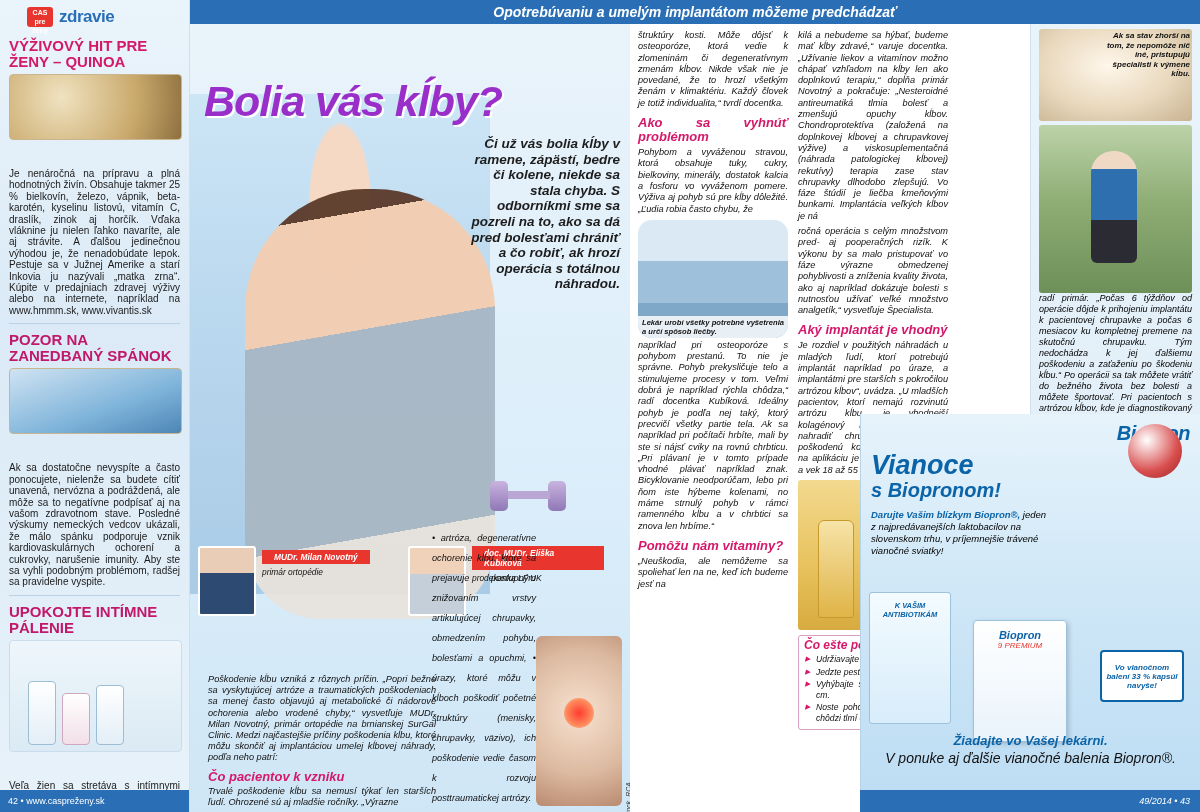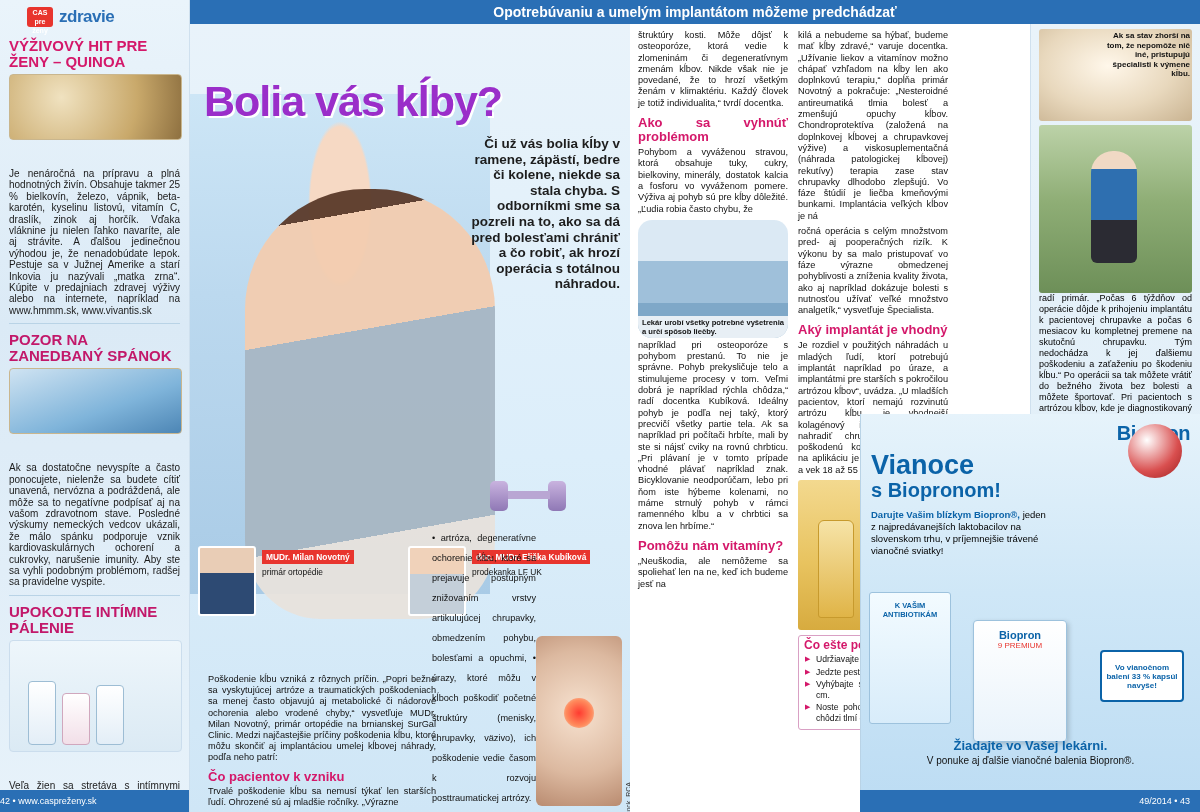--- a/index.html
+++ b/index.html
@@ -52,25 +52,25 @@
     position:absolute;bottom:6px;width:26px;height:54px;border-radius:4px;
     background:linear-gradient(180deg,#ffffff,#e3eef7);border:1px solid #9dbdd4;
   }
   .bottle.b1{left:18px;height:62px;}
   .bottle.b2{left:52px;height:50px;background:linear-gradient(180deg,#fff,#f2dfe8);border-color:#d0a7bd;}
   .bottle.b3{left:86px;height:58px;}
   .sb-divider{height:1px;background:#b9d3e6;margin:7px 0;}
   .footer-left{
     position:absolute;left:0;bottom:0;width:100%;height:22px;
     background:#2a6fb5;color:#fff;font-size:9px;display:flex;align-items:center;
-    padding-left:0;box-sizing:border-box;gap:6px;
-  }
-
-  
-  .main{flex:1;position:relative;height:812px;}
+    padding-left:8px;box-sizing:border-box;gap:6px;
+  }
+
+  
+  .main{flex:1;position:relative;height:812px;font-style:italic;}
   .topbar{
     position:absolute;left:0;top:0;height:24px;width:1010px;
     background:#2a6fb5;color:#fff;display:flex;align-items:center;justify-content:center;
   }
   .topbar span{font-size:14px;font-weight:bold;}
 
   .content{position:absolute;top:24px;left:0;right:0;bottom:0;display:flex;}
 
   
   .hero{
@@ -111,21 +111,21 @@
   .dumbbell b{position:absolute;left:18px;top:12px;width:42px;height:8px;background:#b9a6d3;}
 
   
   .experts{position:absolute;left:8px;bottom:196px;display:flex;gap:14px;}
   .expert{width:196px;display:flex;gap:6px;align-items:flex-start;}
   .expert .face{
     width:54px;height:66px;flex:0 0 54px;border:2px solid #fff;border-radius:3px;
     background:linear-gradient(180deg,#e9cdb6 0 38%,#2d4a73 38% 100%);
   }
   .expert .face.f2{background:linear-gradient(180deg,#f0d2ba 0 40%,#c4cfd9 40% 100%);}
-  .expert .nm{background:#e8352e;color:#fff;font-size:8.4px;font-weight:bold;padding:2px 4px;display:inline-block;}
+  .expert .nm{background:#e8352e;color:#fff;font-size:8.4px;font-weight:bold;padding:2px 12px;display:inline-block;}
   .expert .rl{font-size:8.4px;line-height:10px;color:#111;margin-top:3px;}
 
   .hero-bottom{
     position:absolute;left:18px;bottom:4px;width:228px;
     font-size:9.2px;line-height:11.2px;text-align:justify;color:#111;
   }
   .hero-bottom h4{
     color:#d4186a;font-size:13px;margin:6px 0 2px 0;line-height:14px;
   }
   .hero-col2{
@@ -239,21 +239,21 @@
   }
   .ad .badge{
     position:absolute;right:16px;bottom:110px;width:84px;height:52px;border-radius:4px;
     background:#fff;border:2px solid #0b63a8;font-size:8px;color:#0b63a8;font-weight:bold;
     display:flex;align-items:center;justify-content:center;text-align:center;padding:3px;box-sizing:border-box;
   }
   .ad .cta{
     position:absolute;left:0;bottom:46px;width:100%;text-align:center;
     color:#0b63a8;font-weight:bold;font-size:13px;
   }
-  .ad .cta small{display:block;font-weight:normal;font-size:10px;color:#111;margin-top:2px;}
+  .ad .cta small{display:block;font-weight:normal;font-size:14px;color:#111;margin-top:2px;}
   .ad .legal{
     position:absolute;left:8px;right:8px;bottom:4px;font-size:5.6px;line-height:6.6px;color:#333;text-align:justify;
   }
   .ornament{
     position:absolute;right:18px;top:10px;width:54px;height:54px;border-radius:50%;
     background:radial-gradient(circle at 35% 30%,#fff,#d94f4f 60%,#9c2020);
   }
   .footer-right{
     position:absolute;right:0;bottom:0;width:340px;height:22px;background:#2a6fb5;color:#fff;
     font-size:9px;display:flex;align-items:center;justify-content:flex-end;padding-right:10px;box-sizing:border-box;

